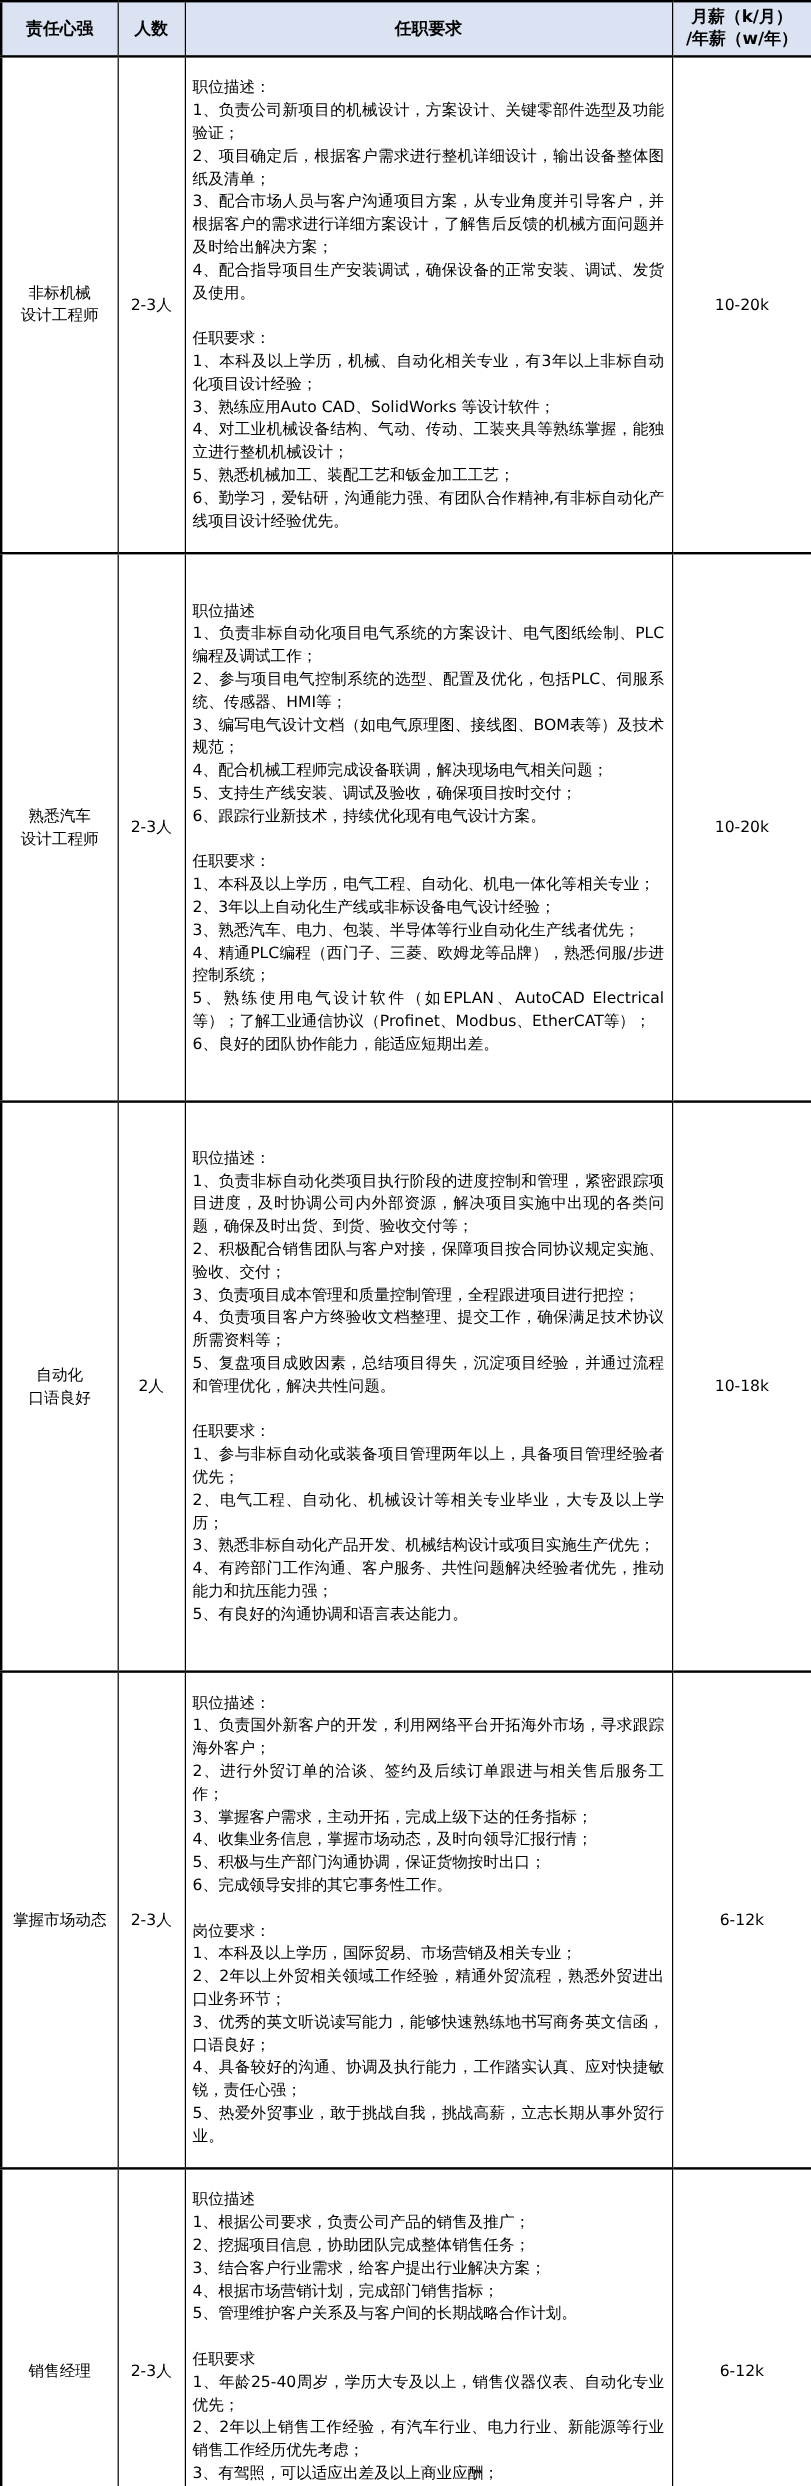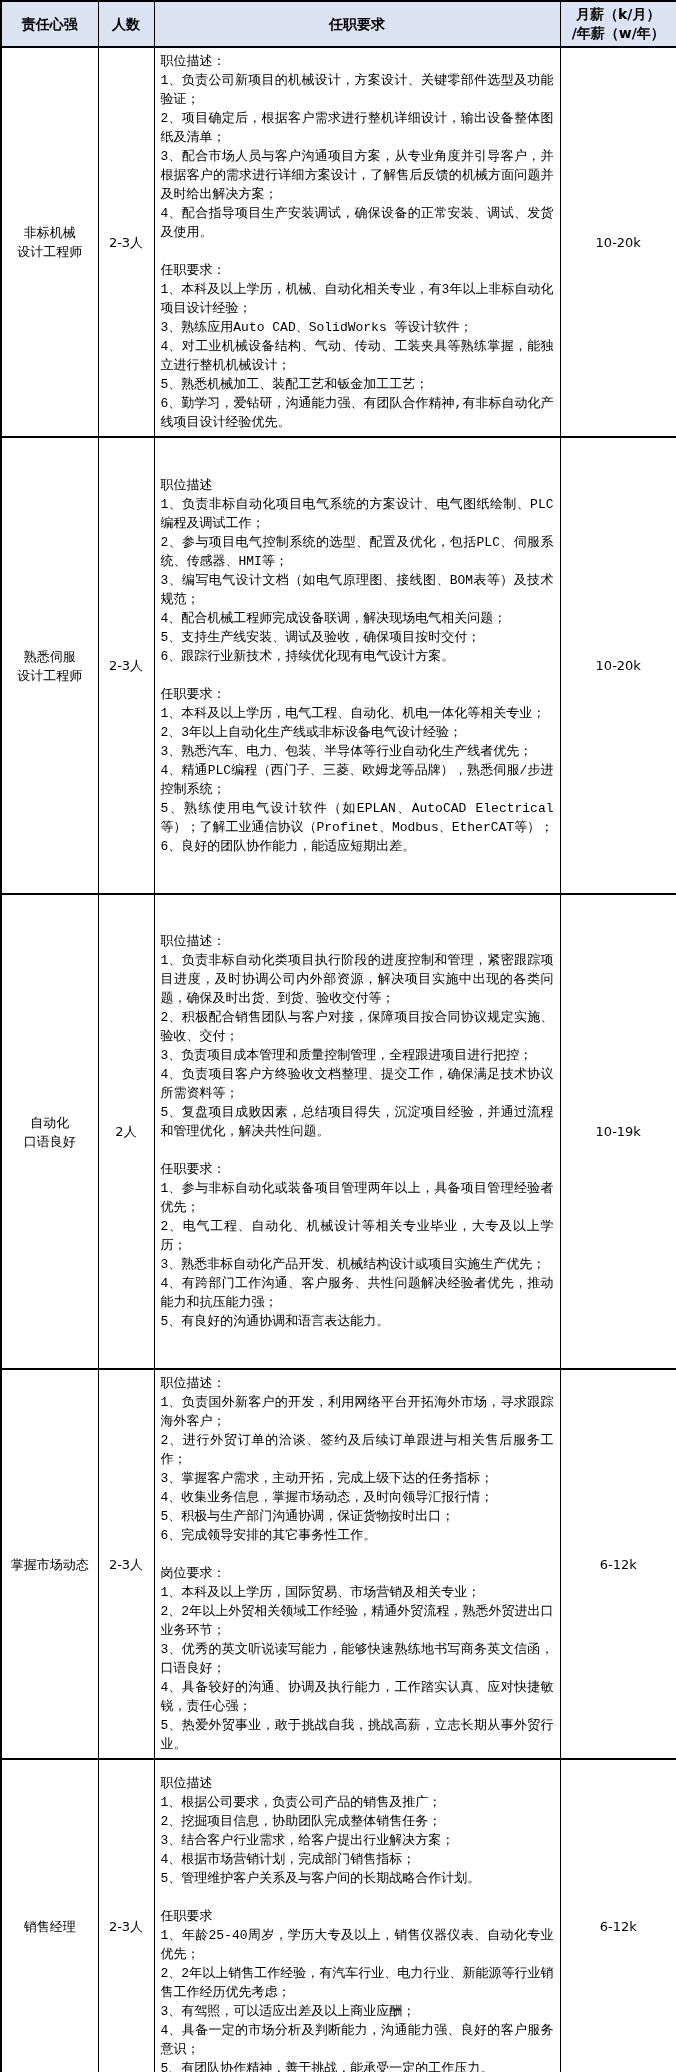--- a/index.html
+++ b/index.html
@@ -45,23 +45,22 @@
   }
   td.title-cell,
   td.count-cell,
   td.salary-cell {
     text-align: center;
     white-space: pre-wrap;
   }
   td.req-cell {
     text-align: justify;
     white-space: pre-wrap;
-    padding: 4px 6px;
+    padding: 16px 6px;
     vertical-align: middle;
-    font-family: Liberation Mono, monospace;
   }
   tr.r1 td { height: 372px; }
   tr.r2 td { height: 457px; }
   tr.r3 td { height: 475px; }
   tr.r4 td { height: 388px; }
   tr.r5 td { height: 334px; }
 </style>
 </head>
 <body>
 
@@ -95,21 +94,21 @@
 
 任职要求：
 1、本科及以上学历，机械、自动化相关专业，有3年以上非标自动化项目设计经验；
 3、熟练应用Auto CAD、SolidWorks 等设计软件；
 4、对工业机械设备结构、气动、传动、工装夹具等熟练掌握，能独立进行整机机械设计；
 5、熟悉机械加工、装配工艺和钣金加工工艺；
 6、勤学习，爱钻研，沟通能力强、有团队合作精神,有非标自动化产线项目设计经验优先。</td>
         <td class="salary-cell">10-20k</td>
       </tr>
       <tr class="r2">
-        <td class="title-cell">熟悉伺服
+        <td class="title-cell">熟悉汽车
 设计工程师</td>
         <td class="count-cell">2-3人</td>
         <td class="req-cell">职位描述
 1、负责非标自动化项目电气系统的方案设计、电气图纸绘制、PLC编程及调试工作；
 2、参与项目电气控制系统的选型、配置及优化，包括PLC、伺服系统、传感器、HMI等；
 3、编写电气设计文档（如电气原理图、接线图、BOM表等）及技术规范；
 4、配合机械工程师完成设备联调，解决现场电气相关问题；
 5、支持生产线安装、调试及验收，确保项目按时交付；
 6、跟踪行业新技术，持续优化现有电气设计方案。
 
@@ -132,21 +131,21 @@
 3、负责项目成本管理和质量控制管理，全程跟进项目进行把控；
 4、负责项目客户方终验收文档整理、提交工作，确保满足技术协议所需资料等；
 5、复盘项目成败因素，总结项目得失，沉淀项目经验，并通过流程和管理优化，解决共性问题。
 
 任职要求：
 1、参与非标自动化或装备项目管理两年以上，具备项目管理经验者优先；
 2、电气工程、自动化、机械设计等相关专业毕业，大专及以上学历；
 3、熟悉非标自动化产品开发、机械结构设计或项目实施生产优先；
 4、有跨部门工作沟通、客户服务、共性问题解决经验者优先，推动能力和抗压能力强；
 5、有良好的沟通协调和语言表达能力。</td>
-        <td class="salary-cell">10-19k</td>
+        <td class="salary-cell">10-18k</td>
       </tr>
       <tr class="r4">
         <td class="title-cell">掌握市场动态</td>
         <td class="count-cell">2-3人</td>
         <td class="req-cell">职位描述：
 1、负责国外新客户的开发，利用网络平台开拓海外市场，寻求跟踪海外客户；
 2、进行外贸订单的洽谈、签约及后续订单跟进与相关售后服务工作；
 3、掌握客户需求，主动开拓，完成上级下达的任务指标；
 4、收集业务信息，掌握市场动态，及时向领导汇报行情；
 5、积极与生产部门沟通协调，保证货物按时出口；

